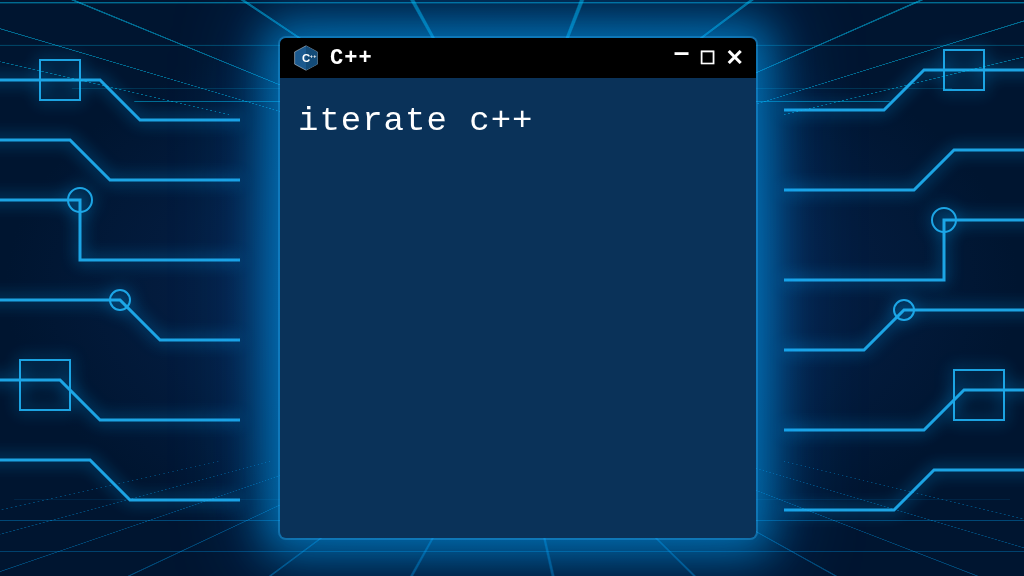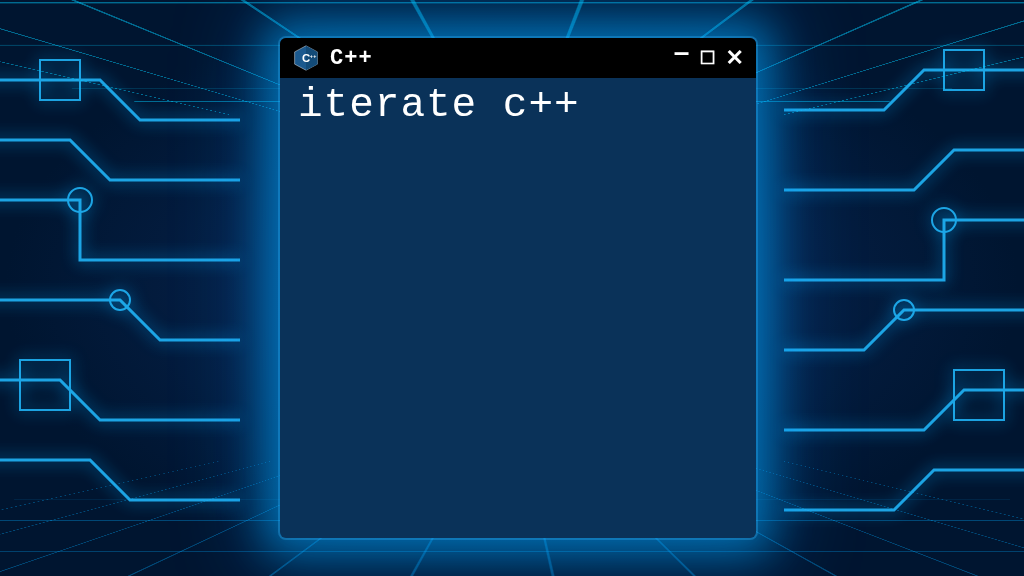--- a/index.html
+++ b/index.html
@@ -126,24 +126,24 @@
       font-family: Arial, sans-serif;
       font-weight: bold;
     }
     
     .ctrl.min { font-size: 28px; position: relative; top: -6px; }
     .ctrl.max { font-size: 18px; }
     .ctrl.close { font-size: 22px; }
     
     .content {
       flex: 1;
-      padding: 4px 18px;
+      padding: 24px 18px;
       color: #ffffff;
       font-family: 'Courier New', monospace;
-      font-size: 41px;
+      font-size: 34px;
       letter-spacing: 1px;
     }
   </style>
 </head>
 <body>
 
 <div class="bg">
   <div class="circuit-left">
     <svg viewBox="0 0 280 576" preserveAspectRatio="none">
       <g stroke="#22bbff" stroke-width="3" fill="none" opacity="0.85">

